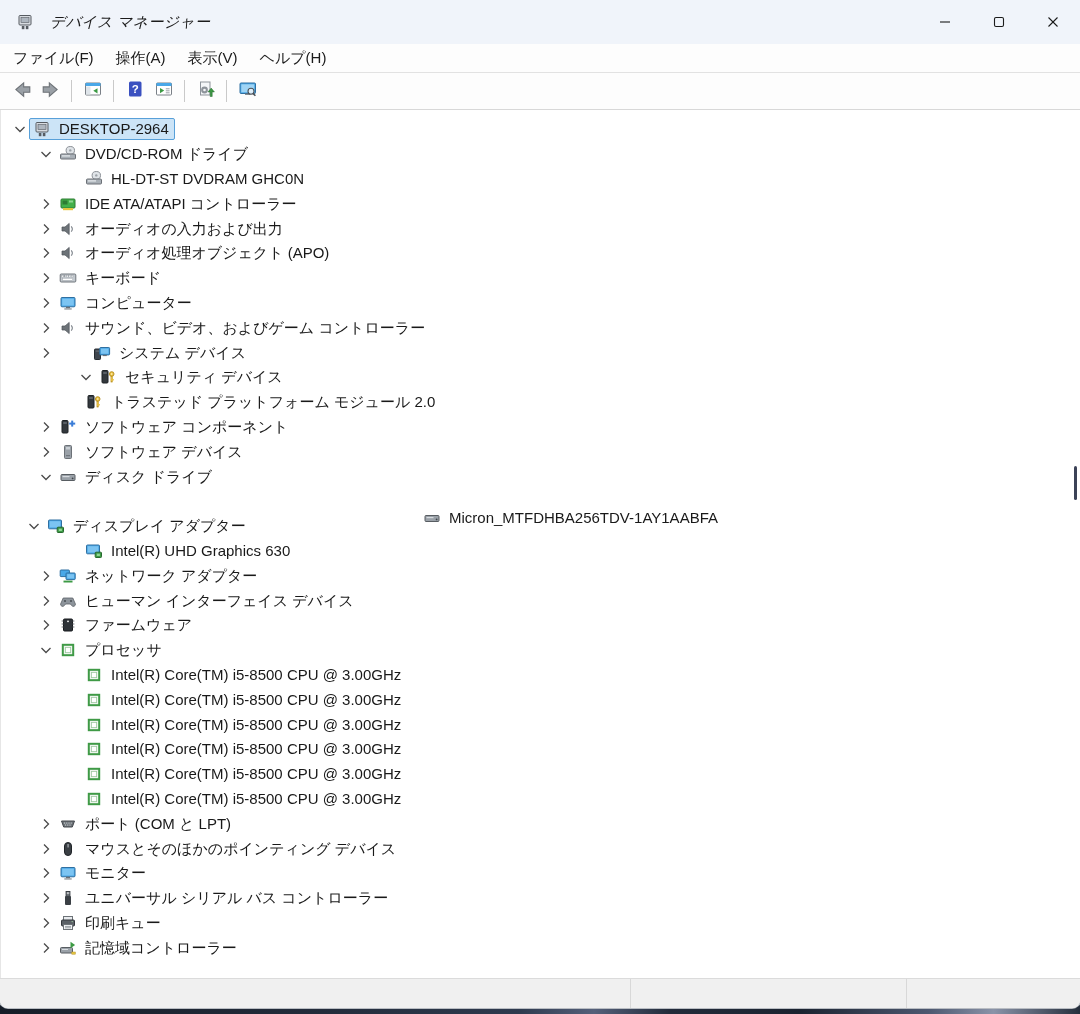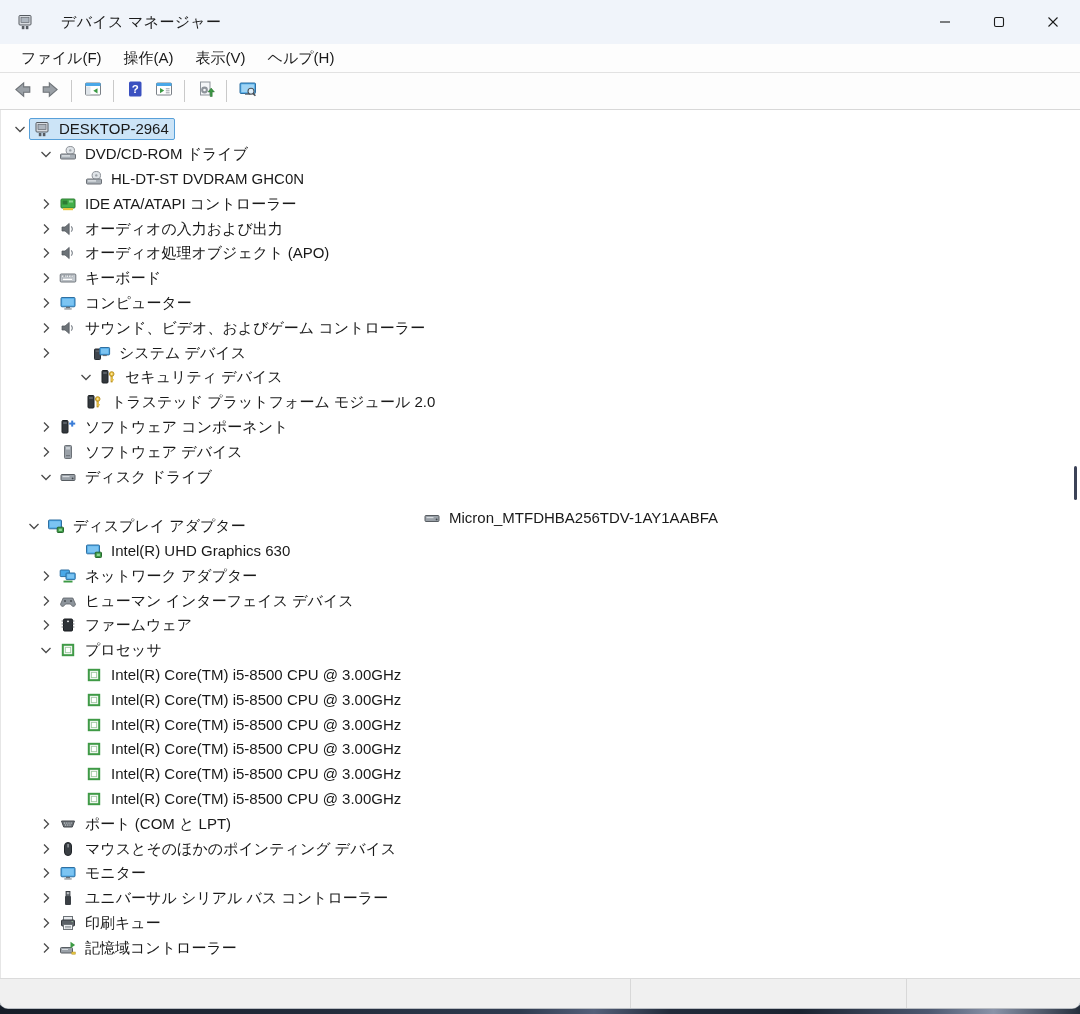--- a/index.html
+++ b/index.html
@@ -19,26 +19,26 @@
   .window{
     position:absolute;left:0;top:0;width:1080px;height:1008px;
     background:#ffffff;border-radius:0 0 8px 8px;overflow:hidden;
     box-shadow:0 0 0 1px #b9bdc3;
     display:flex;flex-direction:column;
   }
 
   
   .titlebar{height:44px;background:#f0f4fa;display:flex;align-items:center;padding-left:15px;flex:0 0 auto;}
   .app-icon{width:20px;height:20px;display:flex;align-items:center;justify-content:center;}
-  .title{font-size:15px;color:#1b1b1b;margin-left:26px;letter-spacing:.3px;}
+  .title{font-size:15px;color:#1b1b1b;margin-left:15px;letter-spacing:.3px;font-style:italic;}
   .caption-buttons{margin-left:auto;display:flex;height:100%;}
   .cap-btn{width:54px;height:100%;display:flex;align-items:center;justify-content:center;color:#1b1b1b;}
 
   
-  .menubar{height:28px;background:#fdfdfd;display:flex;align-items:center;padding-left:10px;border-bottom:1px solid #e2e2e2;flex:0 0 auto;}
+  .menubar{height:28px;background:#fdfdfd;display:flex;align-items:center;padding-left:2px;border-bottom:1px solid #e2e2e2;flex:0 0 auto;}
   .menu-item{padding:3px 11px;font-size:15px;color:#1b1b1b;}
 
   
   .toolbar{height:36px;background:#fdfdfd;display:flex;align-items:center;padding-left:7px;border-bottom:1px solid #d8d8d8;flex:0 0 auto;}
   .tb-btn{width:29px;height:29px;display:flex;align-items:center;justify-content:center;border-radius:3px;}
   .tb-sep{width:1px;height:22px;background:#c9c9c9;margin:0 6px;flex:0 0 auto;}
 
   
   .tree{flex:1 1 auto;background:#ffffff;overflow:hidden;padding-top:7px;position:relative;border-left:1px solid #e6e6e6;}
   .row{height:24.8px;display:flex;align-items:center;font-size:15px;color:#191919;white-space:nowrap;}

